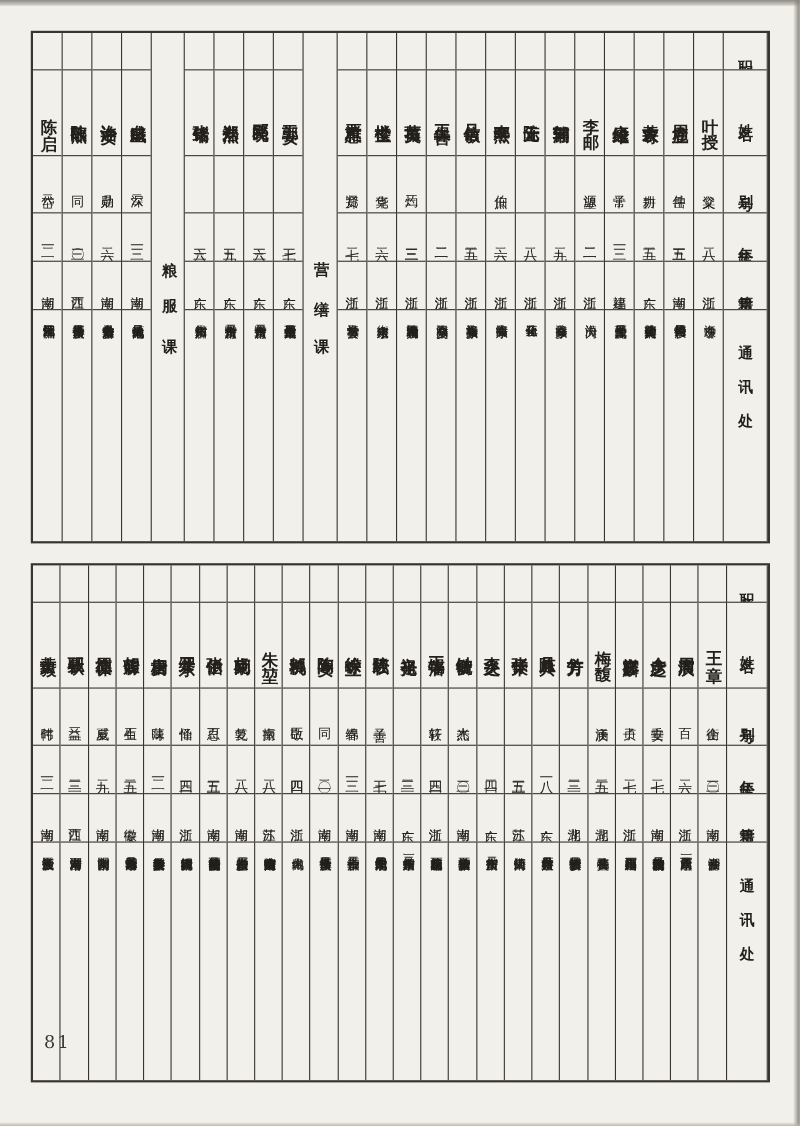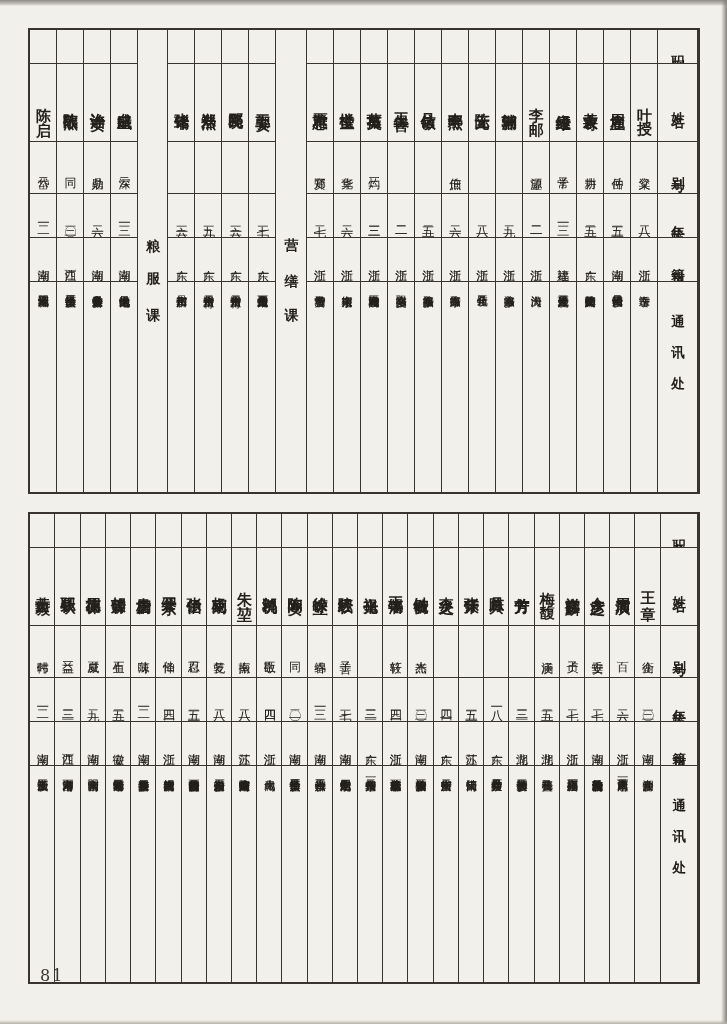--- a/index.html
+++ b/index.html
@@ -48,21 +48,21 @@
   .origin{font-size:12px;}
   .contact{font-size:11px;line-height:1.18;}
 
   .header .cell span{font-size:13.5px;font-weight:bold;}
   .hlabel2{letter-spacing:0.25em;transform:translateY(0.12em);}
   .hlabel3{letter-spacing:2.3em;transform:translateY(1.15em);}
 
   .section-label{font-size:14px;font-weight:bold;letter-spacing:2.5em;transform:translateY(1.25em);}
 
   .page-number{
-    position:absolute;left:40px;top:966px;
+    position:absolute;left:40px;top:938px;
     font-size:16px;letter-spacing:2px;color:#3a3731;
     font-family:"DejaVu Serif",serif;
   }
 </style>
 </head>
 <body>
 
 <div class="edge-top"></div>
 <div class="edge-right"></div>
 <div class="edge-bottom"></div>

